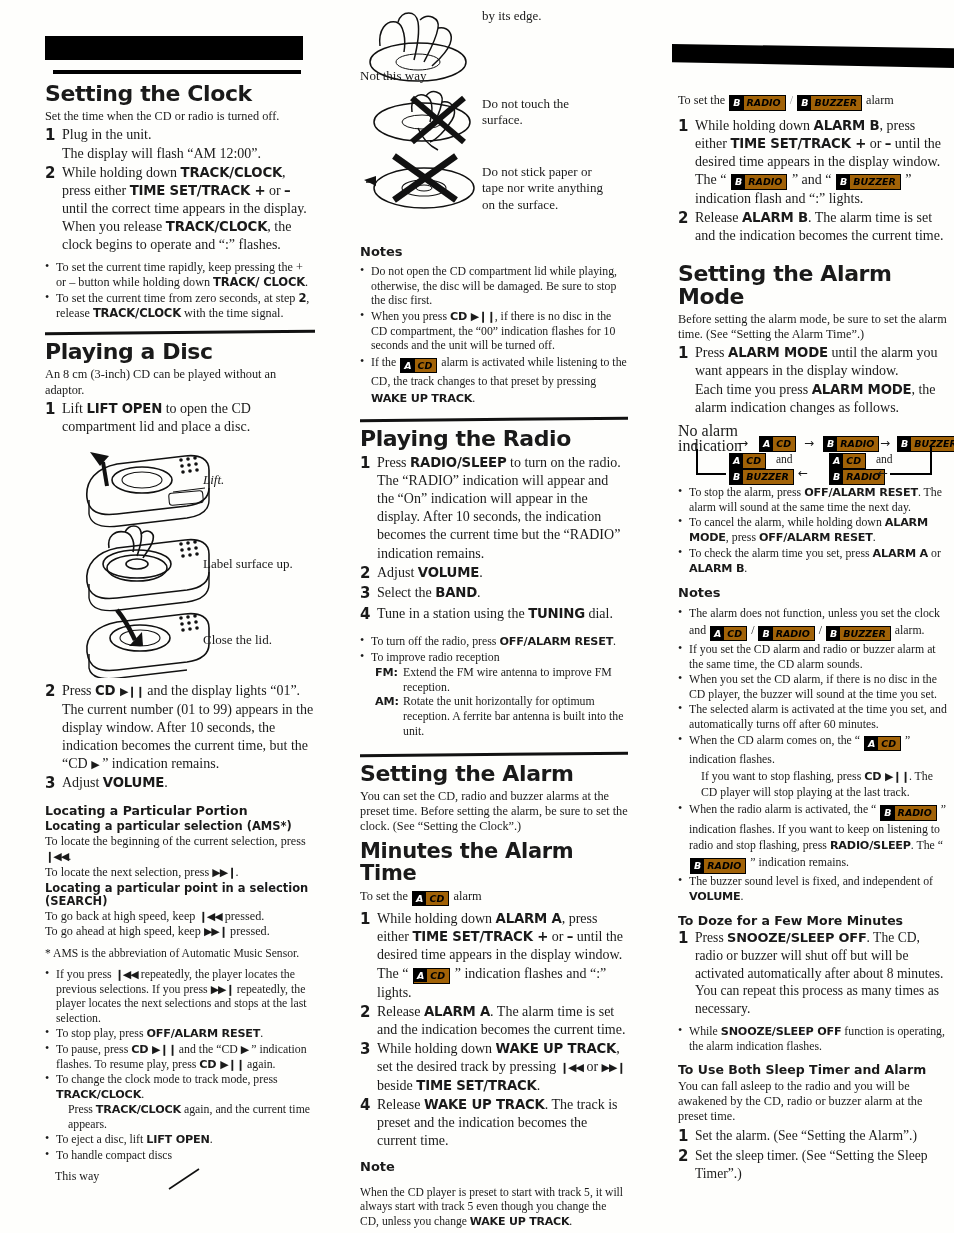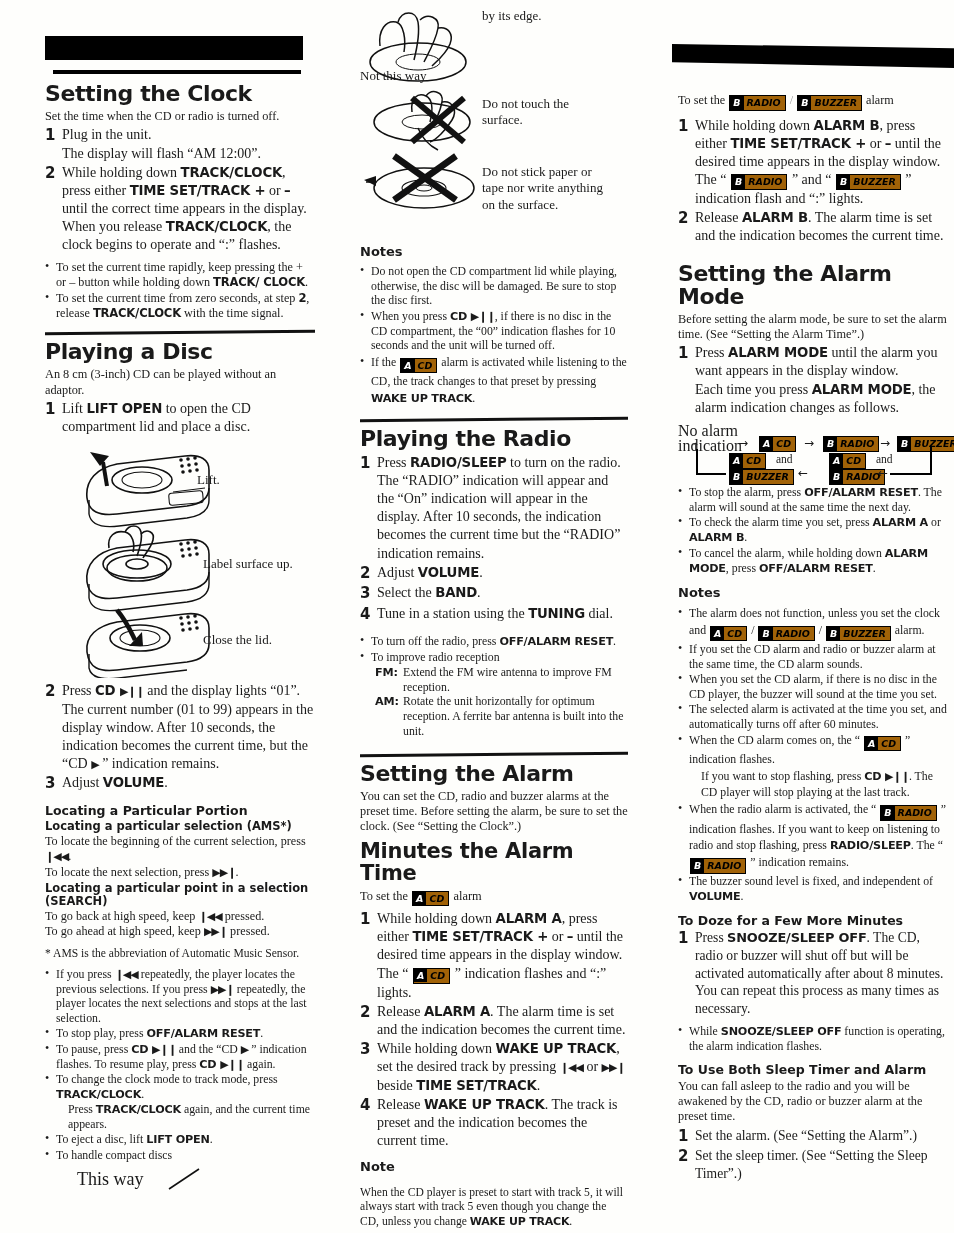--- a/index.html
+++ b/index.html
@@ -235,21 +235,21 @@
           <circle cx="137" cy="184" r="1.8"></circle>
             <circle cx="144" cy="183" r="1.8"></circle>
             <circle cx="151" cy="182" r="1.8"></circle>
           <circle cx="138" cy="190" r="1.8"></circle>
             <circle cx="145" cy="189" r="1.8"></circle>
             <circle cx="152" cy="188" r="1.8"></circle>
         </g>
         <path d="M72 170 C 82 182 86 192 90 200" stroke="#111" stroke-width="4.5" fill="none"></path>
         <path d="M84 206 L97 192 L98 206 Z" fill="#111"></path>
       </svg>
-      <div class="caption-row" style="left:152px;top:32px;">Lift.</div>
+      <div class="caption-row" style="left:158px;top:32px;font-style:italic;">Lift.</div>
       <div class="caption-row" style="left:158px;top:116px;">Label surface up.</div>
       <div class="caption-row" style="left:158px;top:192px;">Close the lid.</div>
     </div>
 
     <div class="step" style="margin-top:4px;">
       <span class="num">2</span>
       <span class="txt">Press <b>CD <span class="gl">▶❙❙</span></b> and the display lights “01”.  The current number (01 to 99) appears in the display window.  After 10 seconds, the indication becomes the current time, but the “CD <span class="gl">▶</span> ” indication remains.</span>
     </div>
     <div class="step">
       <span class="num">3</span>
@@ -268,21 +268,21 @@
 
     <ul class="bl sm">
       <li>If you press <span class="gl">❙◀◀</span> repeatedly, the player locates the previous selections.  If you press <span class="gl">▶▶❙</span> repeatedly, the player locates the next selections and stops at the last selection.</li>
       <li>To stop play, press <b>OFF/ALARM RESET</b>.</li>
       <li>To pause, press <b>CD <span class="gl">▶❙❙</span></b> and the “CD <span class="gl">▶</span> ” indication flashes.  To resume play, press <b>CD <span class="gl">▶❙❙</span></b> again.</li>
       <li>To change the clock mode to track mode, press <b>TRACK/CLOCK</b>.<span class="ind">Press <b>TRACK/CLOCK</b> again, and the current time appears.</span></li>
       <li>To eject a disc, lift <b>LIFT OPEN</b>.</li>
       <li>To handle compact discs</li>
     </ul>
     <div style="position:relative;height:30px">
-      <div style="position:absolute;left:32px;top:6px;font-size:18px">This way</div>
+      <div style="position:absolute;left:10px;top:6px;font-size:12px">This way</div>
       <svg width="60" height="26" style="position:absolute;left:120px;top:4px">
         <path d="M4 22 L34 2" stroke="#111" stroke-width="1.6" fill="none"></path>
       </svg>
     </div>
   </div>
 
   <div class="col" id="col2">
 
     <div class="illus" style="height:230px;position:relative;">
       <svg class="art" width="268" height="230" viewBox="0 0 268 230">
@@ -458,22 +458,22 @@
         <span class="badge"><span class="lt">B</span><span class="rt">BUZZER</span></span>
       </div>
       <div class="arw" style="left:120px;top:45px;">←</div>
       <div class="ln" style="left:18px;top:28px;width:2px;height:26px;"></div>
       <div class="ln" style="left:18px;top:52px;width:30px;height:2px;"></div>
       <div class="arw" style="left:13px;top:20px;font-size:10px">↑</div>
     </div>
 
     <ul class="bl sm" style="margin-top:2px">
       <li>To stop the alarm, press <b>OFF/ALARM RESET</b>.  The alarm will sound at the same time the next day.</li>
+      <li>To cancel the alarm, while holding down <b>ALARM MODE</b>, press <b>OFF/ALARM RESET</b>.</li>
       <li>To check the alarm time you set, press <b>ALARM A</b> or <b>ALARM B</b>.</li>
-      <li>To cancel the alarm, while holding down <b>ALARM MODE</b>, press <b>OFF/ALARM RESET</b>.</li>
     </ul>
 
     <h3 class="notes">Notes</h3>
     <ul class="bl sm">
       <li style="line-height:1.45">The alarm does not function, unless you set the clock and <span class="badge"><span class="lt">A</span><span class="rt">CD</span></span> / <span class="badge"><span class="lt">B</span><span class="rt">RADIO</span></span> / <span class="badge"><span class="lt">B</span><span class="rt">BUZZER</span></span> alarm.</li>
       <li>If you set the CD alarm and radio or buzzer alarm at the same time, the CD alarm sounds.</li>
       <li>When you set the CD alarm, if there is no disc in the CD player, the buzzer will sound at the time you set.</li>
       <li>The selected alarm is activated at the time you set, and automatically turns off after 60 minutes.</li>
       <li style="line-height:1.4">When the CD alarm comes on, the “ <span class="badge"><span class="lt">A</span><span class="rt">CD</span></span> ” indication flashes.<span class="ind">If you want to stop flashing, press <b>CD <span class="gl">▶❙❙</span></b>.  The CD player will stop playing at the last track.</span></li>
       <li style="line-height:1.4">When the radio alarm is activated, the “ <span class="badge"><span class="lt">B</span><span class="rt">RADIO</span></span> ” indication flashes.  If you want to keep on listening to radio and stop flashing, press <b>RADIO/SLEEP</b>.  The “ <span class="badge"><span class="lt">B</span><span class="rt">RADIO</span></span> ” indication remains.</li>

